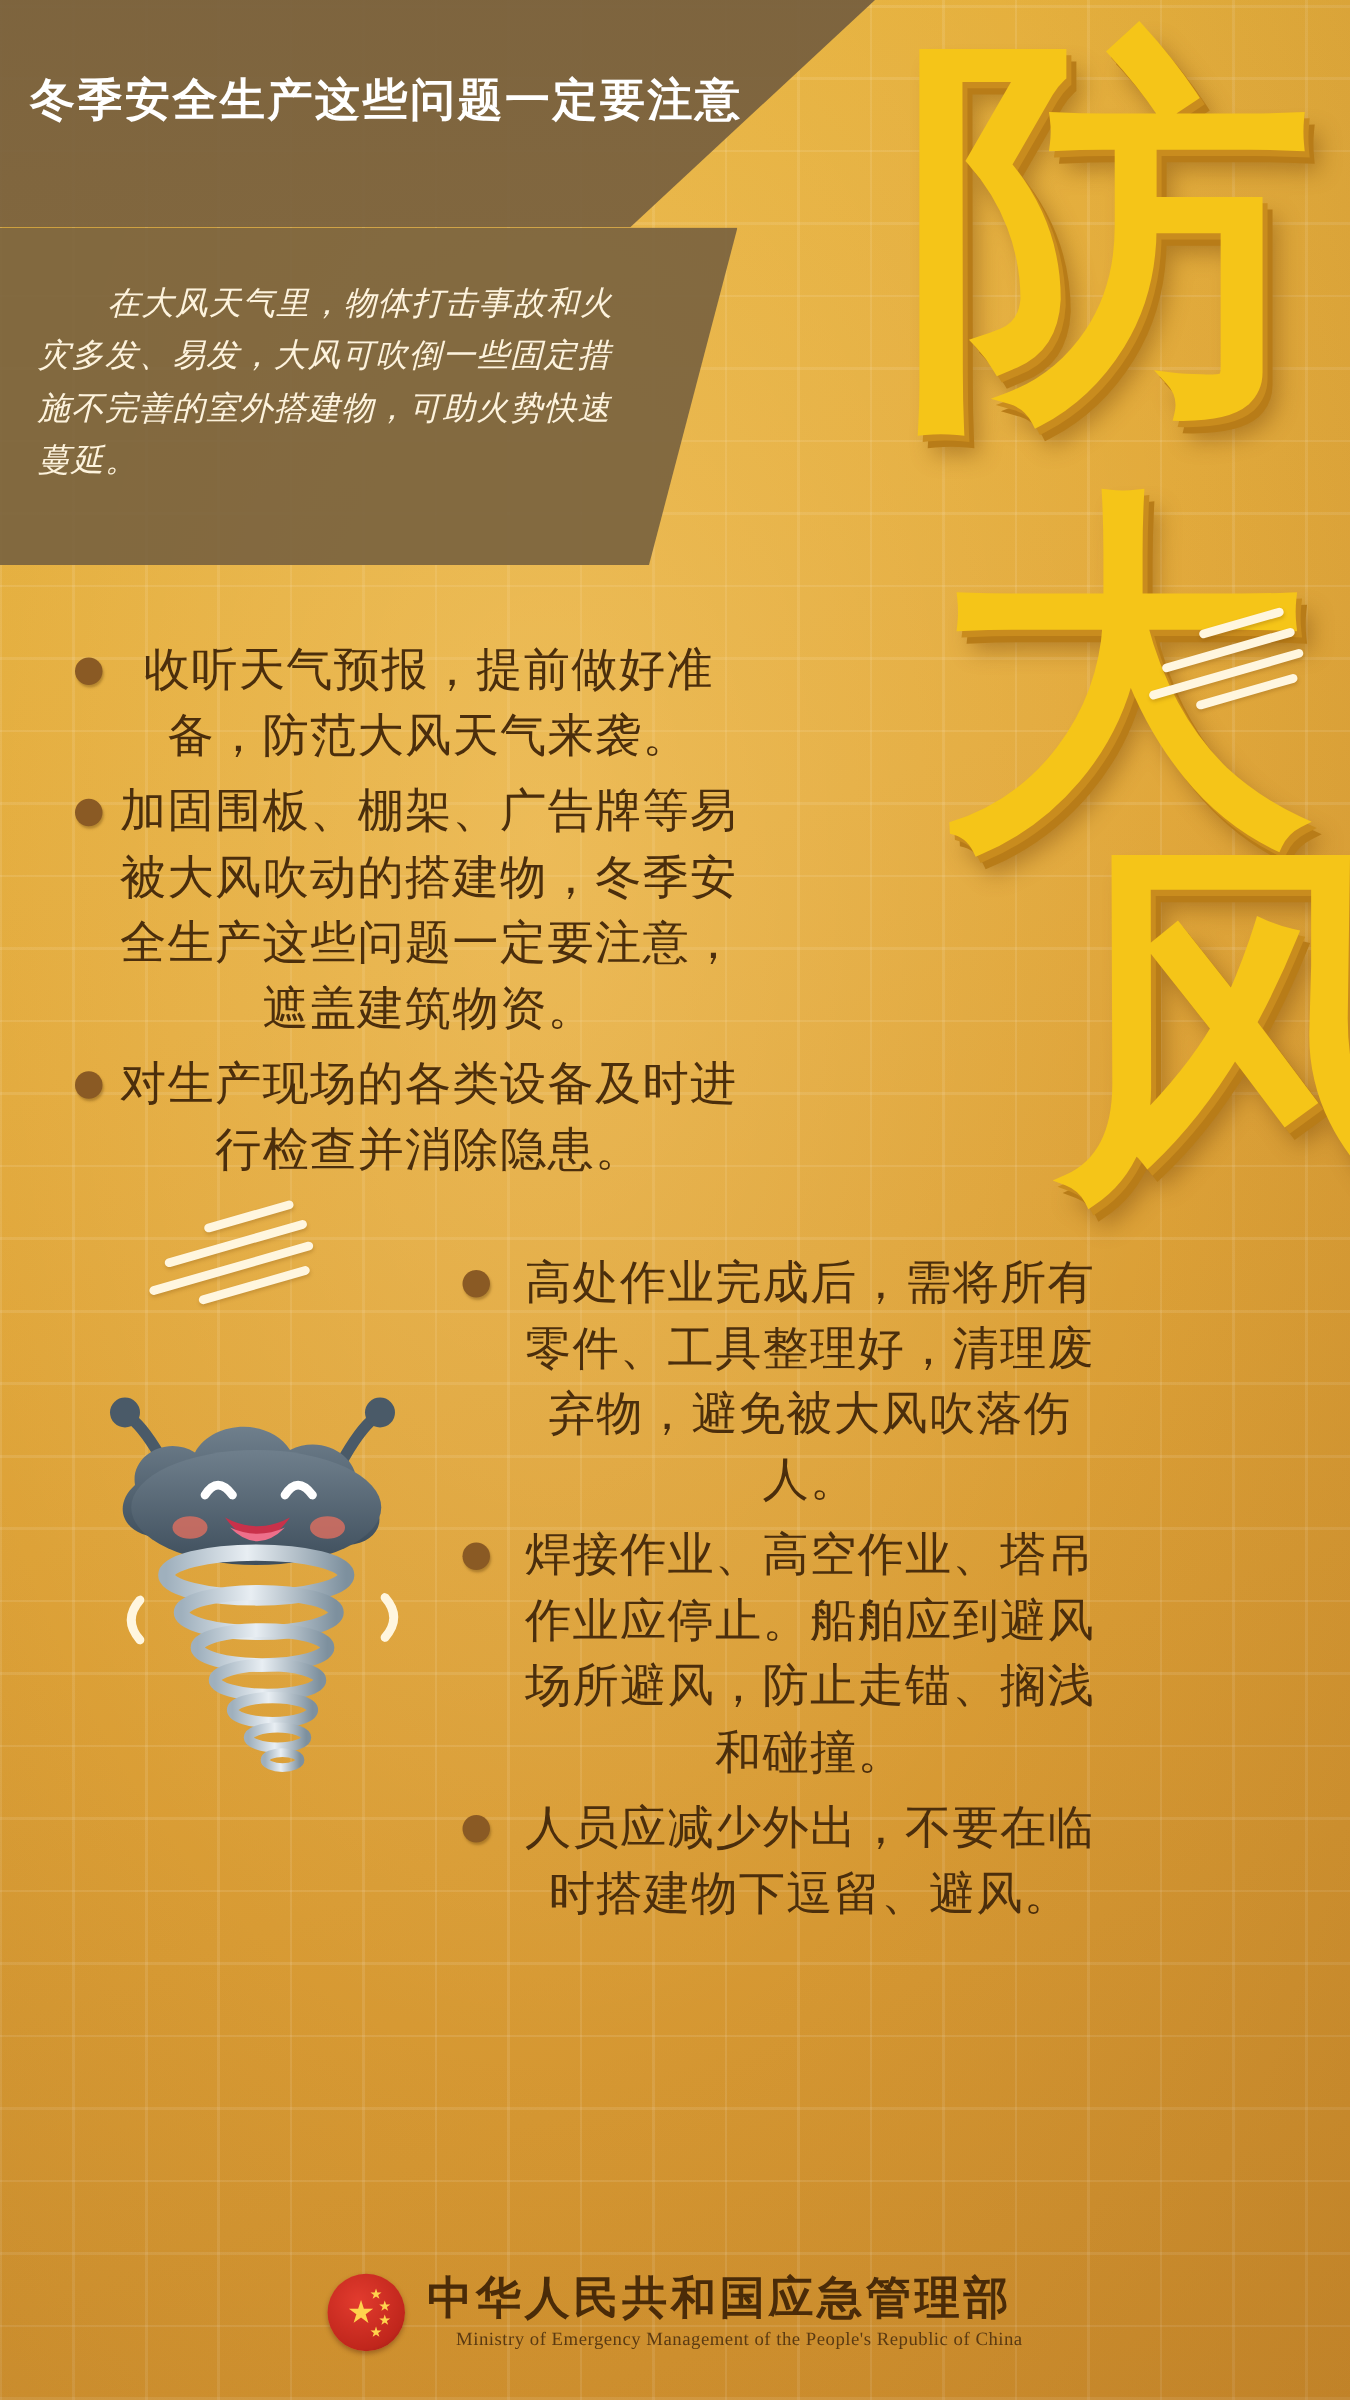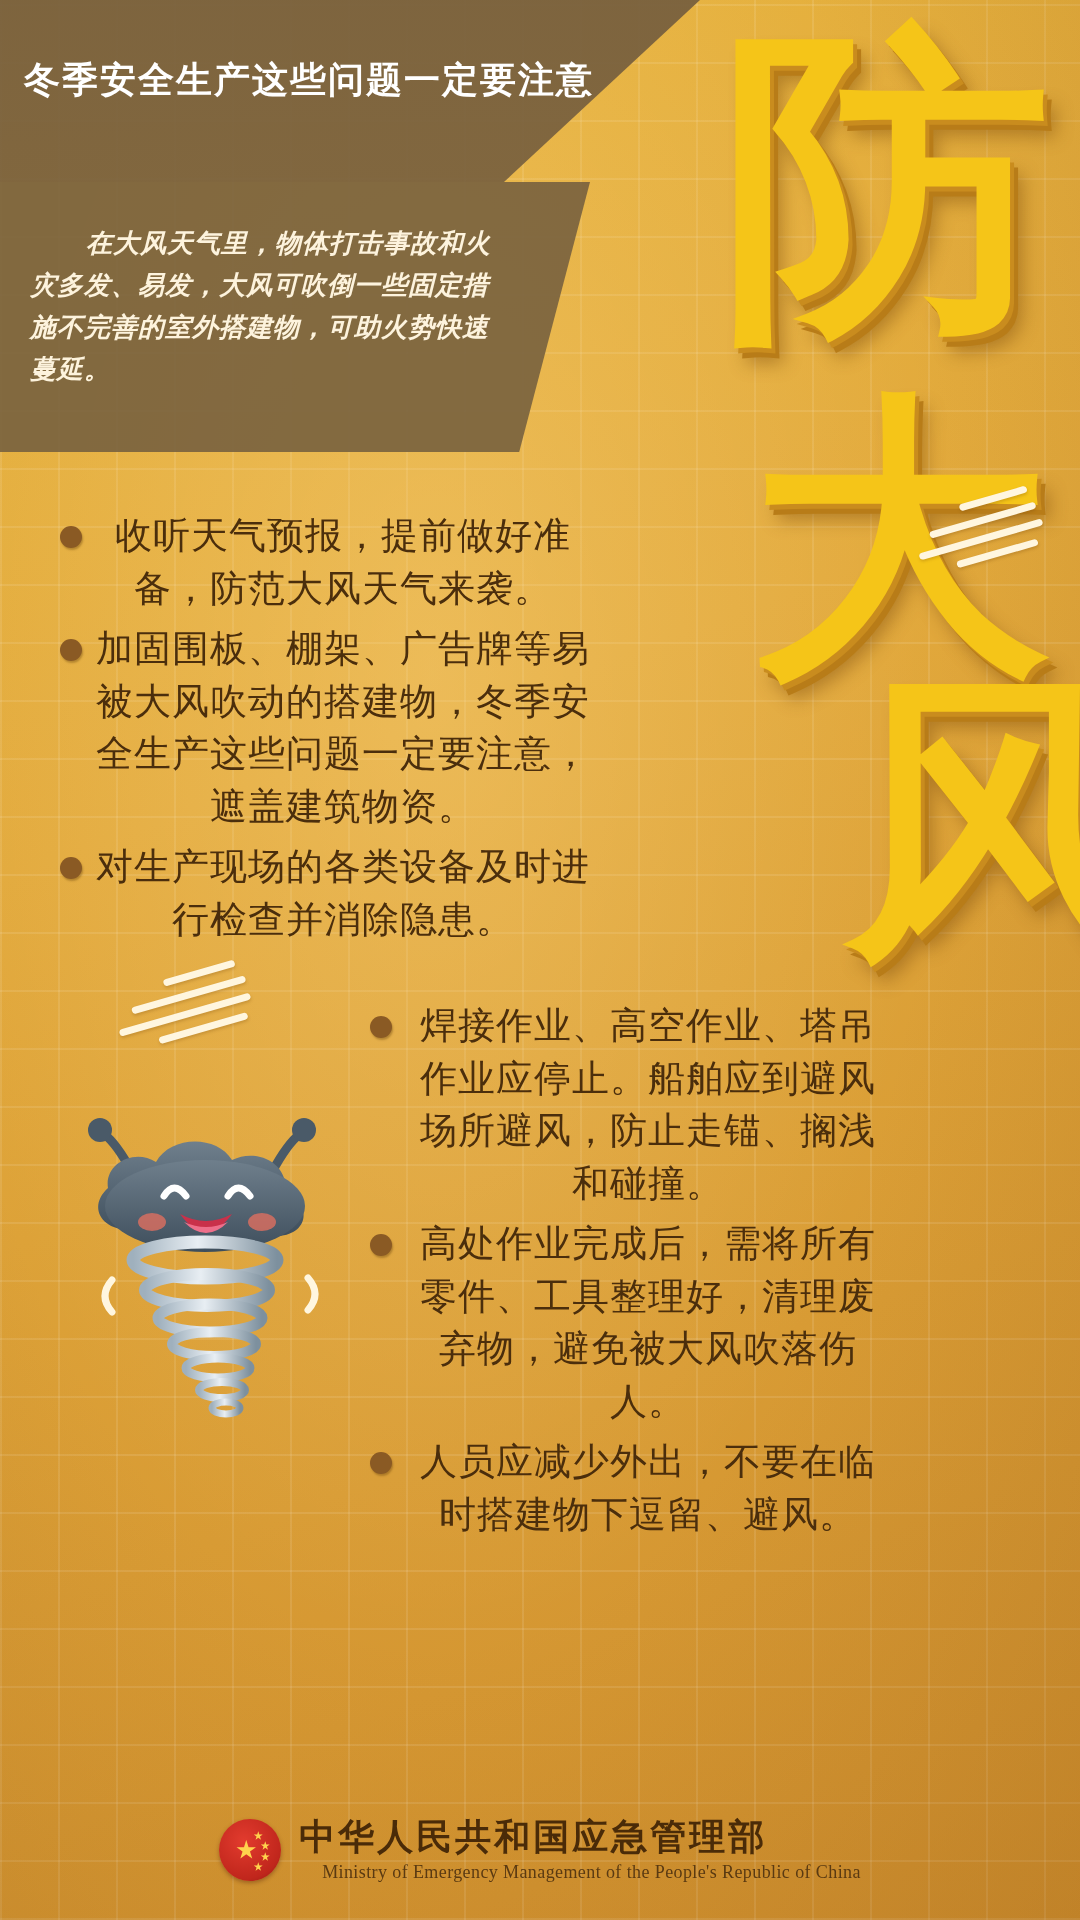--- a/index.html
+++ b/index.html
@@ -92,21 +92,21 @@
   }
   .intro-text {
     position: absolute;
     top: 222px;
     left: 30px;
     width: 480px;
     color: #fdf3dd;
     font-family: "DejaVu Serif", "Liberation Serif", serif;
     font-size: 26px;
     font-style: italic;
-    font-weight: 700;
+    font-weight: 400;
     line-height: 1.62;
     text-indent: 56px;
     letter-spacing: 1px;
   }
 
   
   .list-block { position: absolute; text-align: center; }
   .list-top { top: 510px; left: 60px; width: 530px; }
   .list-bottom { top: 1000px; left: 370px; width: 520px; }
 
@@ -202,21 +202,21 @@
     color: #4a2b08;
     font-family: "DejaVu Sans", "Liberation Sans", sans-serif;
     font-size: 36px;
     font-weight: 700;
     letter-spacing: 3px;
     line-height: 1.1;
   }
   .footer-en {
     color: #5a3a12;
     font-family: "Liberation Serif", serif;
-    font-size: 18px;
+    font-size: 15px;
     letter-spacing: 0.4px;
     margin-top: 6px;
     margin-left: 23px;
   }
 </style>
 </head>
 <body>
 
 <div class="poster">
 
@@ -307,25 +307,25 @@
       <ellipse cx="166" cy="298" rx="14" ry="6" fill="none" stroke="url(#funnelG)" stroke-width="7"></ellipse>
 
       <path d="M52 170 q-14 16 0 32" stroke="#fff6df" stroke-width="7" fill="none" stroke-linecap="round"></path>
       <path d="M248 168 q14 16 0 32" stroke="#fff6df" stroke-width="7" fill="none" stroke-linecap="round"></path>
     </svg>
   </div>
 
   <div class="list-block list-bottom">
     <div class="bullet-item">
       <div class="bullet-dot"></div>
+      <div class="bullet-text">高处作业完成后，需将所有零件、工具整理好，清理废弃物，避免被大风吹落伤人。</div>
+    </div>
+    <div class="bullet-item">
+      <div class="bullet-dot"></div>
       <div class="bullet-text">焊接作业、高空作业、塔吊作业应停止。船舶应到避风场所避风，防止走锚、搁浅和碰撞。</div>
-    </div>
-    <div class="bullet-item">
-      <div class="bullet-dot"></div>
-      <div class="bullet-text">高处作业完成后，需将所有零件、工具整理好，清理废弃物，避免被大风吹落伤人。</div>
     </div>
     <div class="bullet-item">
       <div class="bullet-dot"></div>
       <div class="bullet-text">人员应减少外出，不要在临时搭建物下逗留、避风。</div>
     </div>
   </div>
 
   <div class="footer">
     <div class="footer-emblem">
       <span class="star s-big">★</span>

